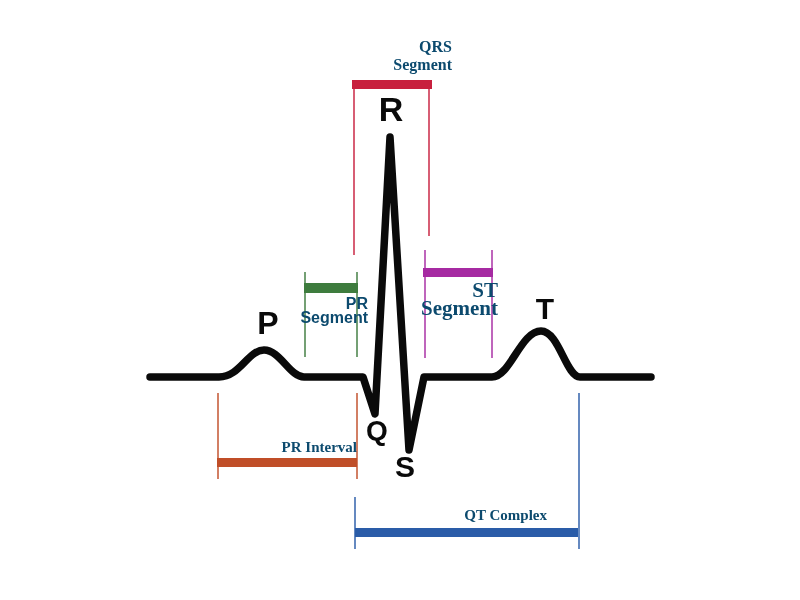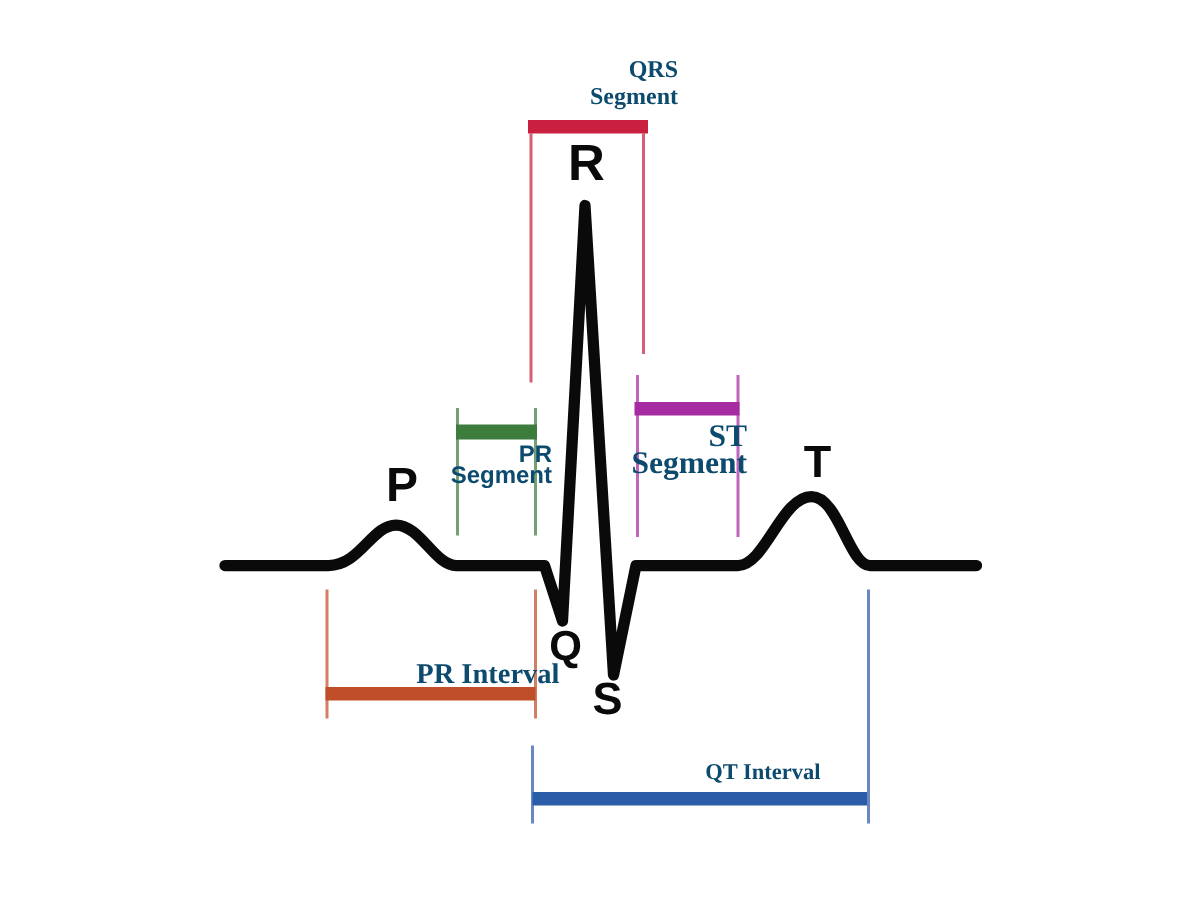--- a/index.html
+++ b/index.html
@@ -31,21 +31,21 @@
   .prseg-text{left:294px;top:297px;width:74px;font-size:16px;line-height:14px;}
   
   .stseg-vline-left{left:424px;top:250px;height:108px;}
   .stseg-vline-right{left:491px;top:250px;height:108px;}
   .stseg-bar{left:423px;top:268px;width:70px;height:9px;}
   .stseg-text{left:418px;top:281px;width:80px;font-size:21px;line-height:18px;}
   
   .print-vline-left{left:217px;top:393px;height:86px;}
   .print-vline-right{left:356px;top:393px;height:86px;}
   .print-bar{left:217px;top:458px;width:140px;height:9px;}
-  .print-text{left:217px;top:439px;width:140px;font-size:19px;margin-left:16px;}
+  .print-text{left:217px;top:439px;width:140px;font-size:15px;}
   
   .qtint-vline-left{left:354px;top:497px;height:52px;}
   .qtint-vline-right{left:578px;top:393px;height:156px;}
   .qtint-bar{left:355px;top:528px;width:223px;height:9px;}
   .qtint-text{left:387px;top:507px;width:160px;font-size:15px;}
   
   .lbl-p{left:248px;top:307px;width:40px;font-size:32px;}
   .lbl-r{left:371px;top:92px;width:40px;font-size:34px;}
   .lbl-q{left:359px;top:417px;width:36px;font-size:28px;}
   .lbl-s{left:387px;top:452px;width:36px;font-size:30px;}
@@ -102,15 +102,15 @@
   </div>
 
   <div class="vline print-vline-left" style="background-color: rgb(192, 78, 40);"></div>
   <div class="vline print-vline-right" style="background-color: rgb(192, 78, 40);"></div>
   <div class="bar print-bar" style="background-color: rgb(192, 78, 40);"></div>
   <div class="ann-text print-text">PR Interval</div>
 
   <div class="vline qtint-vline-left" style="background-color: rgb(42, 92, 168);"></div>
   <div class="vline qtint-vline-right" style="background-color: rgb(42, 92, 168);"></div>
   <div class="bar qtint-bar" style="background-color: rgb(42, 92, 168);"></div>
-  <div class="ann-text qtint-text">QT Interval</div>
+  <div class="ann-text qtint-text">QT Complex</div>
 
 </div>
 
 </body></html>

